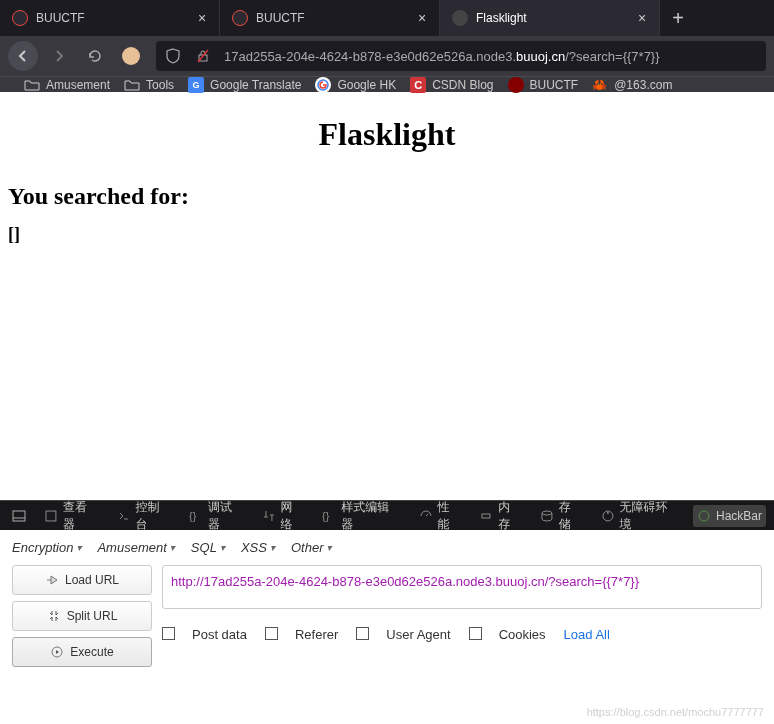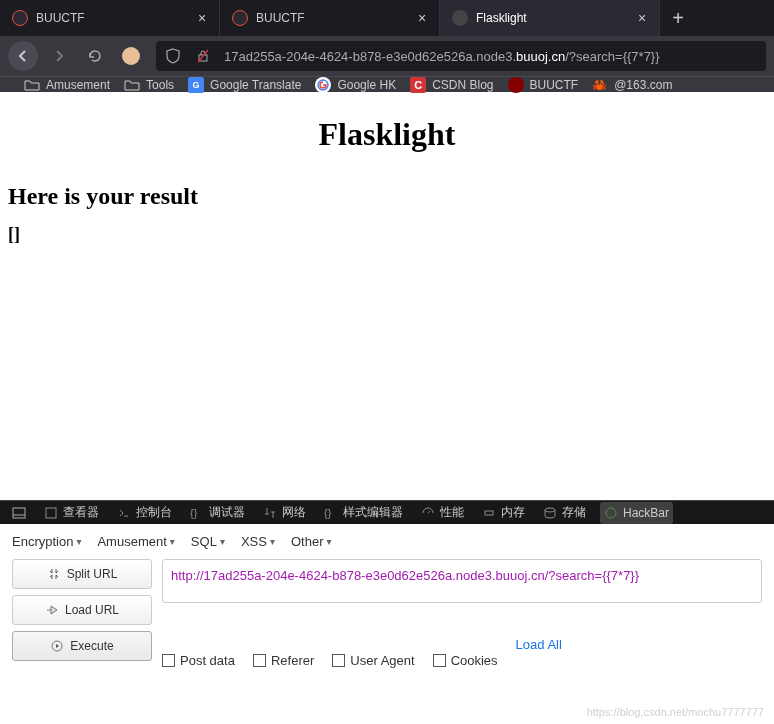--- a/index.html
+++ b/index.html
@@ -192,21 +192,21 @@
     }
     .page-content h3 {
       font-family: "Times New Roman", serif;
       font-size: 18px;
       font-weight: bold;
       margin: 8px 0;
     }
     
     .devtools-bar {
       background: #18181a;
-      height: 24px;
+      height: 30px;
       display: flex;
       align-items: center;
       padding: 0 8px;
       gap: 10px;
       color: #ccc;
       font-size: 12px;
       border-top: 1px solid #444;
     }
     .devtools-item {
       display: flex;
@@ -224,20 +224,21 @@
     .hackbar {
       background: #fff;
       padding: 10px 12px;
     }
     .hackbar-menu {
       display: flex;
       gap: 16px;
       font-size: 13px;
       color: #333;
       padding-bottom: 10px;
+      font-style: italic;
     }
     .hackbar-menu-item {
       display: flex;
       align-items: center;
       gap: 3px;
       cursor: pointer;
     }
     .caret-down {
       font-size: 10px;
       color: #666;
@@ -289,23 +290,22 @@
     .hb-options {
       display: flex;
       align-items: center;
       gap: 18px;
       font-size: 13px;
       color: #333;
       padding-top: 8px;
     }
     .hb-check {
       display: flex;
-      align-items: center;
-      gap: 5px;
-      margin-top: 32px;
+      align-items: flex-start;
+      gap: 17px;
     }
     .hb-checkbox {
       width: 13px;
       height: 13px;
       border: 1.5px solid #555;
       display: inline-block;
     }
     .clear-link {
       color: #1a73e8;
       cursor: pointer;
@@ -415,21 +415,21 @@
     <span>BUUCTF</span>
   </div>
   <div class="bookmark">
     <span class="bm-icon bm-crab">🦀</span>
     <span>@163.com</span>
   </div>
 </div>
 
 <div class="page-content">
   <h1>Flasklight</h1>
-  <h2>Here is your result</h2>
+  <h2>You searched for:</h2>
   <h3>[]</h3>
 </div>
 
 <div class="devtools-bar">
   <span class="devtools-item">
     <svg width="14" height="14" viewBox="0 0 14 14">
         <rect x="1" y="2" width="12" height="10" stroke="#aaa" fill="none"></rect>
         <line x1="1" y1="9" x2="13" y2="9" stroke="#aaa"></line>
       </svg>
   </span>
@@ -475,20 +475,27 @@
         <rect x="3" y="5" width="8" height="4" stroke="#aaa" fill="none"></rect>
       </svg>
     <span>内存</span>
   </span>
   <span class="devtools-item">
     <svg class="dt-icon" width="14" height="14" viewBox="0 0 14 14">
         <ellipse cx="7" cy="4" rx="5" ry="2" stroke="#aaa" fill="none"></ellipse>
         <path d="M2 4 L2 10 Q2 12 7 12 Q12 12 12 10 L12 4" stroke="#aaa" fill="none"></path>
       </svg>
     <span>存储</span>
+  </span>
+  <span class="devtools-item">
+    <svg class="dt-icon" width="14" height="14" viewBox="0 0 14 14">
+        <circle cx="7" cy="7" r="5" stroke="#aaa" fill="none"></circle>
+        <circle cx="7" cy="4" r="1" fill="#aaa"></circle>
+      </svg>
+    <span>无障碍环境</span>
   </span>
   <span class="devtools-item active" style="background:#404040;">
     <svg class="dt-icon" width="14" height="14" viewBox="0 0 14 14">
         <circle cx="7" cy="7" r="5" stroke="#5a9e4e" fill="none"></circle>
       </svg>
     <span>HackBar</span>
   </span>
 </div>
 
 <div class="hackbar">
@@ -511,29 +518,29 @@
     </span>
     <span class="hackbar-menu-item">
       <span>Other</span>
         <span class="caret-down">▾</span>
     </span>
   </div>
   <div class="hackbar-body">
     <div class="hackbar-buttons">
       <button class="hb-btn">
         <svg width="14" height="12" viewBox="0 0 14 12">
+            <path d="M2 6 L6 6 L6 2 L12 6 L6 10 L6 6" stroke="#777" fill="#ddd"></path>
+          </svg>
+        <span>Load URL</span>
+      </button>
+      <button class="hb-btn">
+        <svg width="14" height="12" viewBox="0 0 14 12">
             <path d="M5 1 L5 5 L3 3 M9 1 L9 5 L11 3 M5 11 L5 7 L3 9 M9 11 L9 7 L11 9" stroke="#555" fill="none"></path>
           </svg>
         <span>Split URL</span>
-      </button>
-      <button class="hb-btn">
-        <svg width="14" height="12" viewBox="0 0 14 12">
-            <path d="M2 6 L6 6 L6 2 L12 6 L6 10 L6 6" stroke="#777" fill="#ddd"></path>
-          </svg>
-        <span>Load URL</span>
       </button>
       <button class="hb-btn execute">
         <svg width="14" height="12" viewBox="0 0 14 12">
             <circle cx="7" cy="6" r="5" stroke="#777" fill="none"></circle>
             <path d="M6 4 L9 6 L6 8 Z" fill="#555"></path>
           </svg>
         <span>Execute</span>
       </button>
     </div>
     <div class="hb-right">

